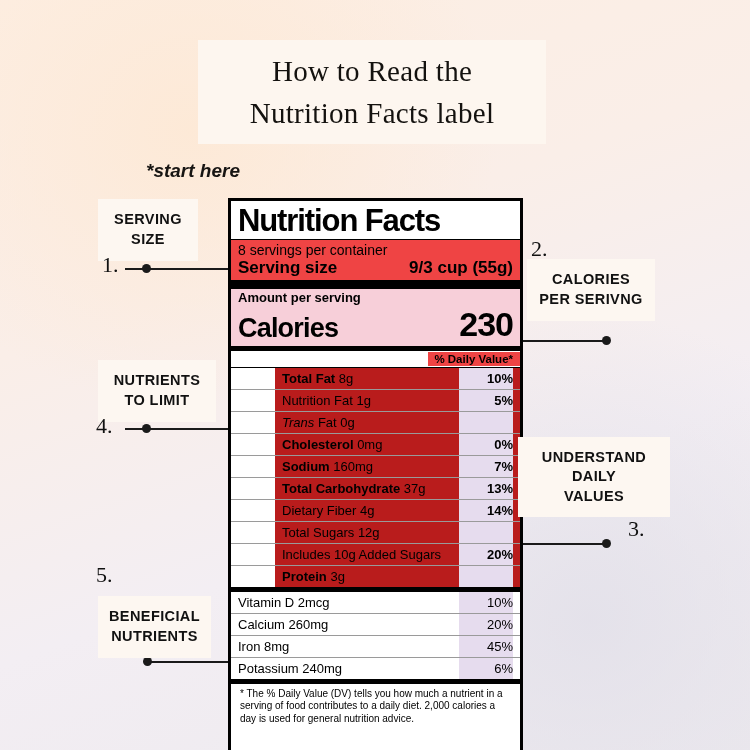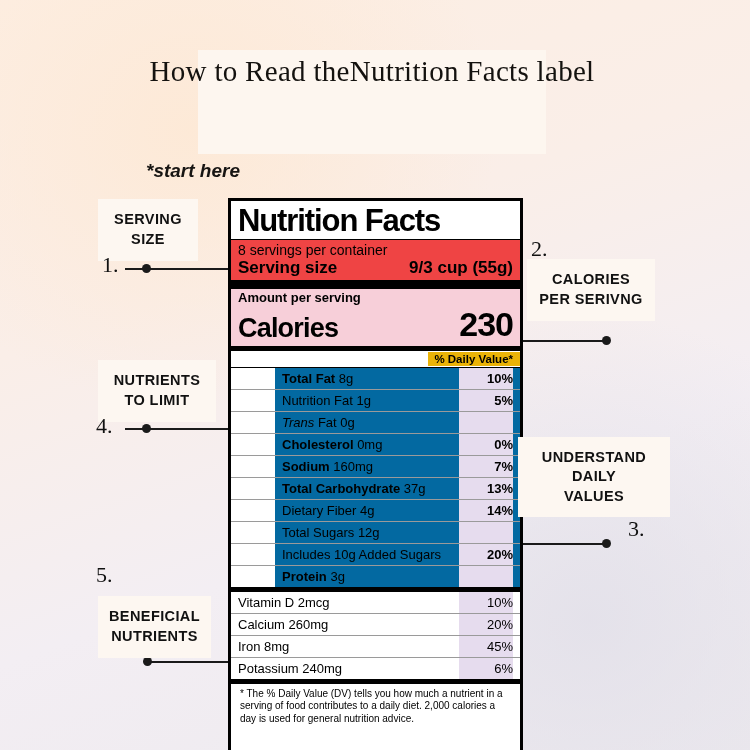--- a/index.html
+++ b/index.html
@@ -33,25 +33,26 @@
     position: absolute;
     right: -160px; bottom: -180px;
     width: 640px; height: 620px;
     background: radial-gradient(ellipse at center, rgba(226,224,233,0.85) 0%, rgba(226,224,233,0) 70%);
     pointer-events: none;
   }
 
   
   .title-card {
     position: absolute;
-    left: 198px; top: 50px;
+    left: 198px; top: 40px;
     width: 348px; height: 104px;
     background: #fdf6ef;
     display: flex;
-    flex-direction: row;
+    flex-direction: column;
+    align-items: center;
     justify-content: center;
     z-index: 4;
   }
   .title-line {
     font-family: "Liberation Serif", serif;
     font-size: 29px;
     color: #14120f;
     letter-spacing: 0.3px;
     line-height: 1.45;
     white-space: nowrap;
@@ -160,21 +161,21 @@
   }
   .cal-word { font-size: 27px; font-weight: bold; letter-spacing: -0.8px; }
   .cal-value { font-size: 34px; font-weight: bold; letter-spacing: -1px; }
 
   .dv-header {
     display: flex; justify-content: flex-end;
     font-size: 11.5px; font-weight: bold;
     padding: 1px 0 1px 0;
   }
   .dv-header .dvh-cell {
-    background: #eab308; padding: 1px 4px 1px 6px; margin-right: -7px; padding-right: 7px;
+    background: #ef4444; padding: 1px 4px 1px 6px; margin-right: -7px; padding-right: 7px;
   }
 
   .nrow {
     display: flex;
     font-size: 13px;
     line-height: 1.0;
     align-items: center;
     margin: 0 -7px;
     padding: 0 7px;
   }
@@ -184,21 +185,21 @@
     align-self: stretch; display: flex; align-items: center; justify-content: flex-end;
     padding: 4px 0 4px 0;
     box-sizing: border-box;
   }
   .bold { font-weight: bold; }
   .ital { font-style: italic; }
   .ind1 { padding-left: 16px; }
   .ind2 { padding-left: 30px; }
   .ind3 { padding-left: 44px; }
   
-  .tint-main { background: #0369a1; margin-left: 37px; }
+  .tint-main { background: #b91c1c; margin-left: 37px; }
   .tint-main .pct { background: #e6dcee; }
   .plain .pct { background: #e6dcee; }
   .footnote {
     font-size: 10px;
     line-height: 1.28;
     padding: 4px 2px 4px 2px;
   }
 </style>
 </head>
 <body>

